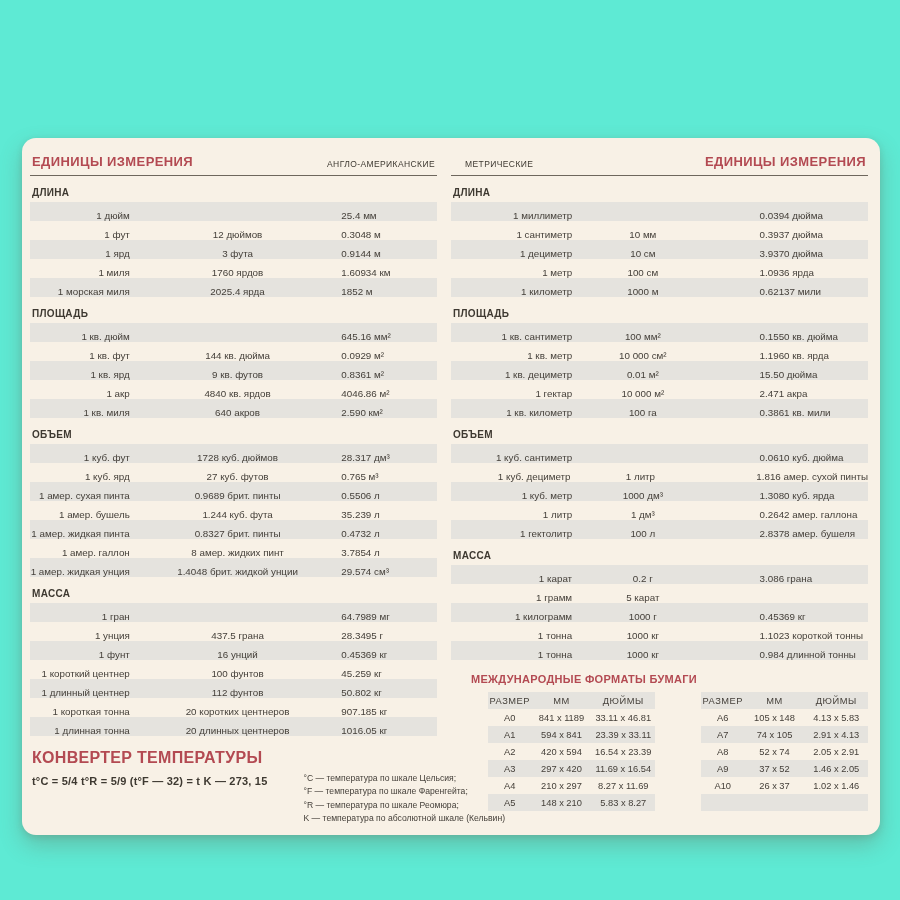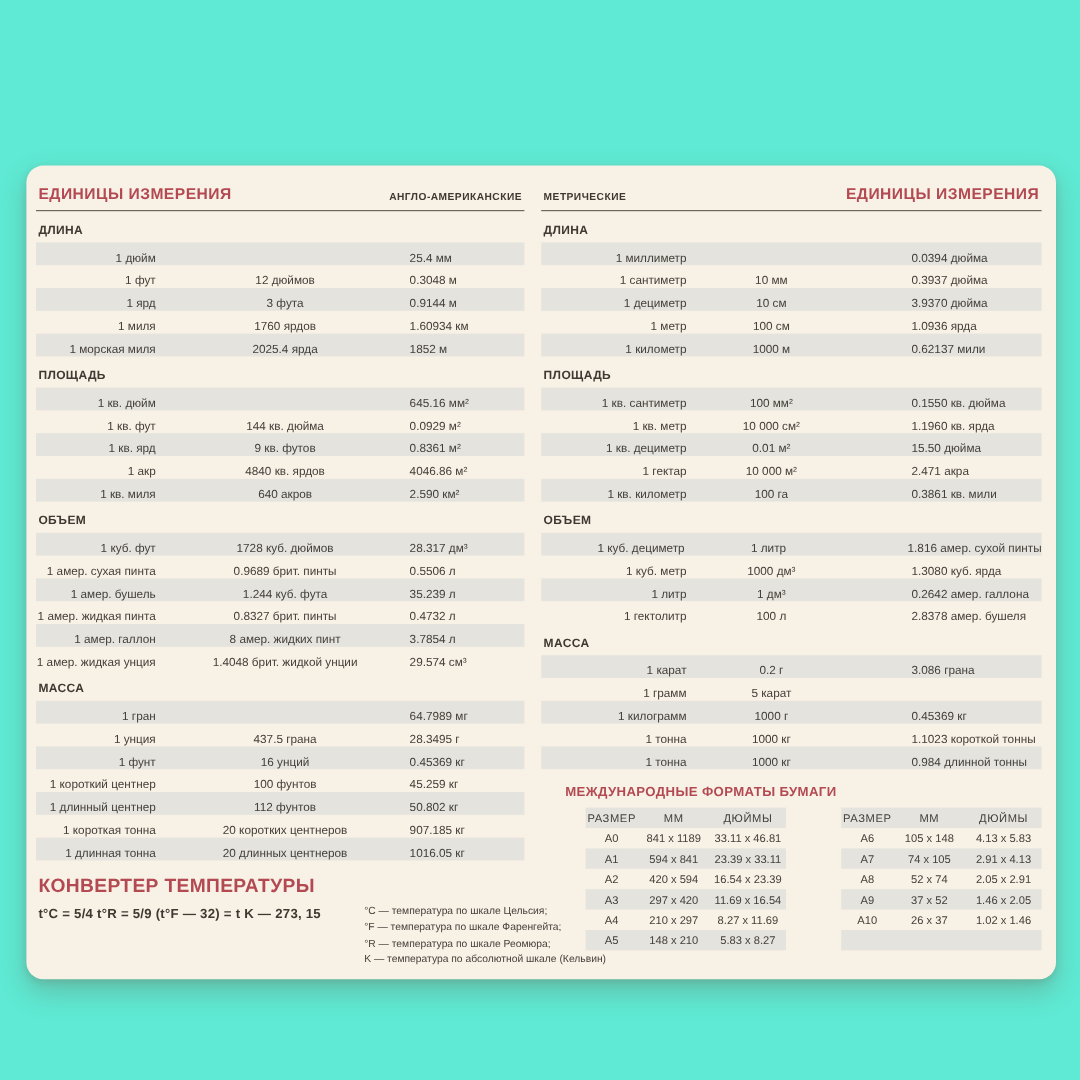--- a/index.html
+++ b/index.html
@@ -17,21 +17,21 @@
     position:absolute;left:22px;top:138px;width:858px;box-sizing:border-box;
     display:flex;gap:14px;background:var(--card-bg);border-radius:14px;
     box-shadow:0 10px 22px rgba(105,92,74,.30),0 2px 6px rgba(105,92,74,.18);
     padding:10px 12px 10px 8px;
   }
   .col{min-width:0;}
   .col.left{width:408px;}
   .col.right{width:418px;}
   .col-header{display:flex;justify-content:space-between;align-items:flex-end;padding:3px 2px 0 2px;height:18px;}
   .page-title{color:var(--accent);font-weight:bold;font-size:13px;letter-spacing:.4px;white-space:nowrap;}
-  .page-subtitle{color:var(--text-dark);font-weight:bold;font-size:8.5px;letter-spacing:.4px;white-space:nowrap;}
+  .page-subtitle{color:var(--text-dark);font-weight:normal;font-size:8.5px;letter-spacing:.4px;white-space:nowrap;margin-left:12px;}
   .rule{border:none;border-top:1.7px solid var(--rule);margin:6px 0 0 0;}
   .section{margin-top:5px;}
   .sec-heading{font-size:10px;font-weight:bold;color:var(--text-dark);letter-spacing:.3px;padding:6px 2px 4px 2px;}
   .urow{display:flex;align-items:flex-end;height:19px;font-size:9.8px;color:var(--text);}
   .urow:nth-child(odd){background:var(--stripe);}
   .urow .c1{width:25.5%;text-align:right;padding-right:4px;box-sizing:border-box;white-space:nowrap;}
   .urow .c2{width:51%;text-align:center;white-space:nowrap;}
   .urow .c3{flex:1;text-align:left;white-space:nowrap;}
   .utable.metric .c1{width:30%;}
   .utable.metric .c2{width:32%;}
@@ -128,20 +128,25 @@
           </div>
           <div class="section">
             <div class="sec-heading">ОБЪЕМ</div>
             <div class="utable">
               <div class="urow">
                 <span class="c1">1 куб. фут</span>
                 <span class="c2">1728 куб. дюймов</span>
                 <span class="c3">28.317 дм³</span>
               </div>
               <div class="urow">
+                <span class="c1">1 куб. ярд</span>
+                <span class="c2">27 куб. футов</span>
+                <span class="c3">0.765 м³</span>
+              </div>
+              <div class="urow">
                 <span class="c1">1 амер. сухая пинта</span>
                 <span class="c2">0.9689 брит. пинты</span>
                 <span class="c3">0.5506 л</span>
               </div>
               <div class="urow">
                 <span class="c1">1 амер. бушель</span>
                 <span class="c2">1.244 куб. фута</span>
                 <span class="c3">35.239 л</span>
               </div>
               <div class="urow">
@@ -281,20 +286,25 @@
                 <span class="c1">1 кв. километр</span>
                 <span class="c2">100 га</span>
                 <span class="c3">0.3861 кв. мили</span>
               </div>
             </div>
           </div>
           <div class="section">
             <div class="sec-heading">ОБЪЕМ</div>
             <div class="utable metric">
               <div class="urow">
+                <span class="c1">1 куб. сантиметр</span>
+                <span class="c2"></span>
+                <span class="c3">0.0610 куб. дюйма</span>
+              </div>
+              <div class="urow">
                 <span class="c1">1 куб. дециметр</span>
                 <span class="c2">1 литр</span>
                 <span class="c3">1.816 амер. сухой пинты</span>
               </div>
               <div class="urow">
                 <span class="c1">1 куб. метр</span>
                 <span class="c2">1000 дм³</span>
                 <span class="c3">1.3080 куб. ярда</span>
               </div>
               <div class="urow">

